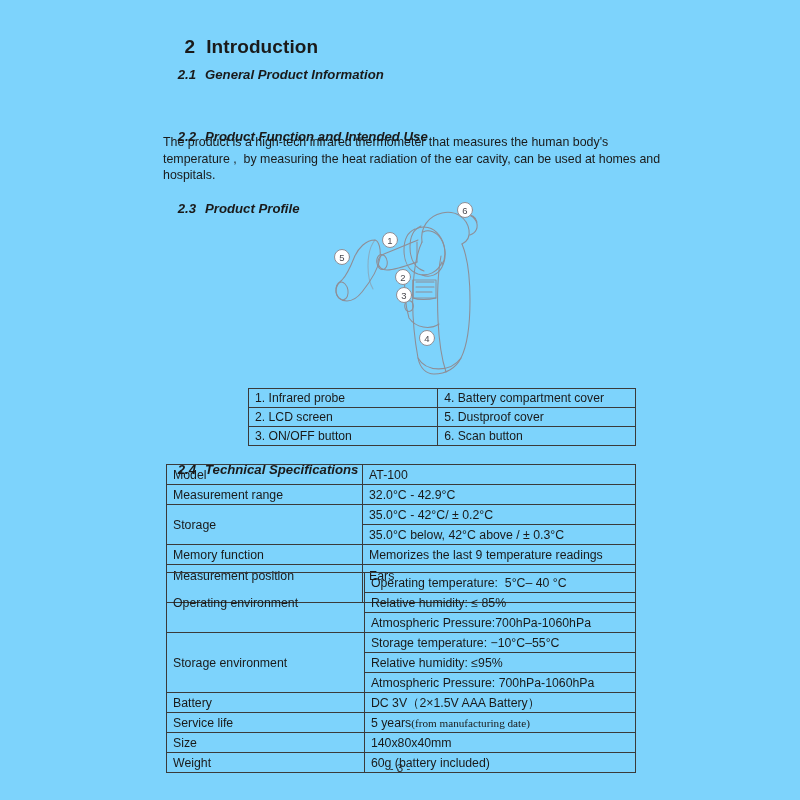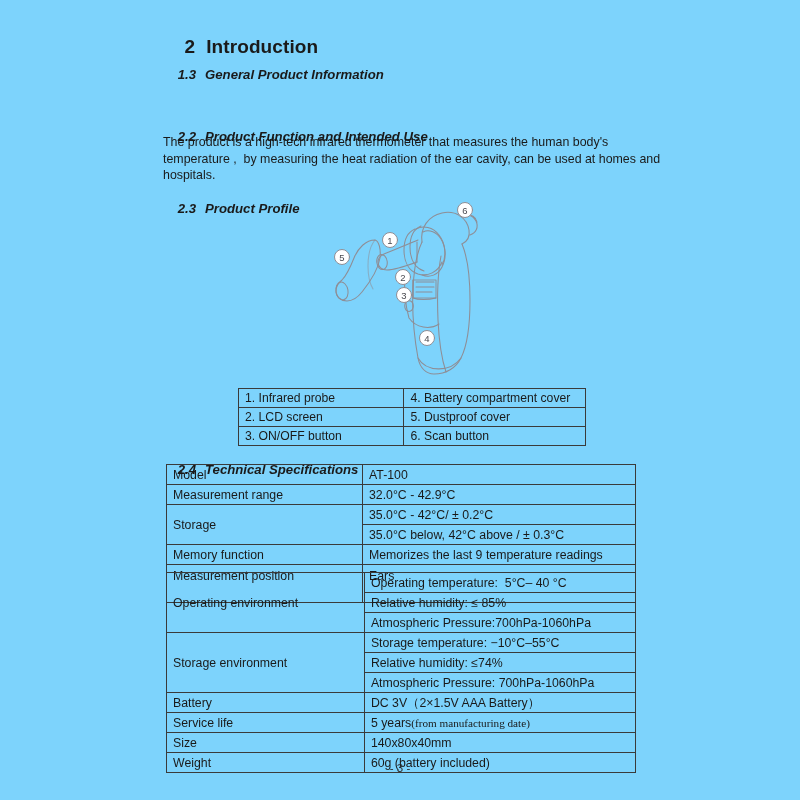--- a/index.html
+++ b/index.html
@@ -72,23 +72,23 @@
   }
   table td {
     border: 1px solid #3a3a3a;
     padding: 1px 6px;
     vertical-align: middle;
     white-space: pre;
   }
 
   
   #legend-table {
-    left: 238px;
+    left: 248px;
     top: 388px;
-    width: 348px;
+    width: 388px;
   }
   #legend-table td {
     height: 16px;
     line-height: 15px;
     font-size: 12.2px;
   }
   #legend-table td.c1 { width: 162px; }
   #legend-table td.c2 { width: 170px; margin-left: 32px; }
 
   
@@ -126,21 +126,21 @@
 </head>
 <body>
 
 <div class="page">
 
   <div class="h1">
     <span class="num">2</span><span>Introduction</span>
   </div>
 
   <div class="h2" style="top:52px;">
-    <span class="num">1.3</span><span>General Product Information</span>
+    <span class="num">2.1</span><span>General Product Information</span>
   </div>
 
   <div class="h2" style="top:114px;">
     <span class="num">2.2</span><span>Product Function and Intended Use</span>
   </div>
   <div class="para" style="top:134px;">The product is a high-tech infrared thermometer that measures the human body's
 temperature ,  by measuring the heat radiation of the ear cavity, can be used at homes and
 hospitals.</div>
 
   <div class="h2" style="top:186px;">
@@ -266,21 +266,21 @@
         <td class="value">Relative humidity: ≤ 85%</td>
       </tr>
       <tr>
         <td class="value">Atmospheric Pressure:700hPa-1060hPa</td>
       </tr>
       <tr>
         <td class="label" rowspan="3">Storage environment</td>
         <td class="value">Storage temperature: −10°C–55°C</td>
       </tr>
       <tr>
-        <td class="value">Relative humidity: ≤74%</td>
+        <td class="value">Relative humidity: ≤95%</td>
       </tr>
       <tr>
         <td class="value">Atmospheric Pressure: 700hPa-1060hPa</td>
       </tr>
       <tr>
         <td class="label">Battery</td>
         <td class="value">DC 3V（2×1.5V AAA Battery）</td>
       </tr>
       <tr>
         <td class="label">Service life</td>

